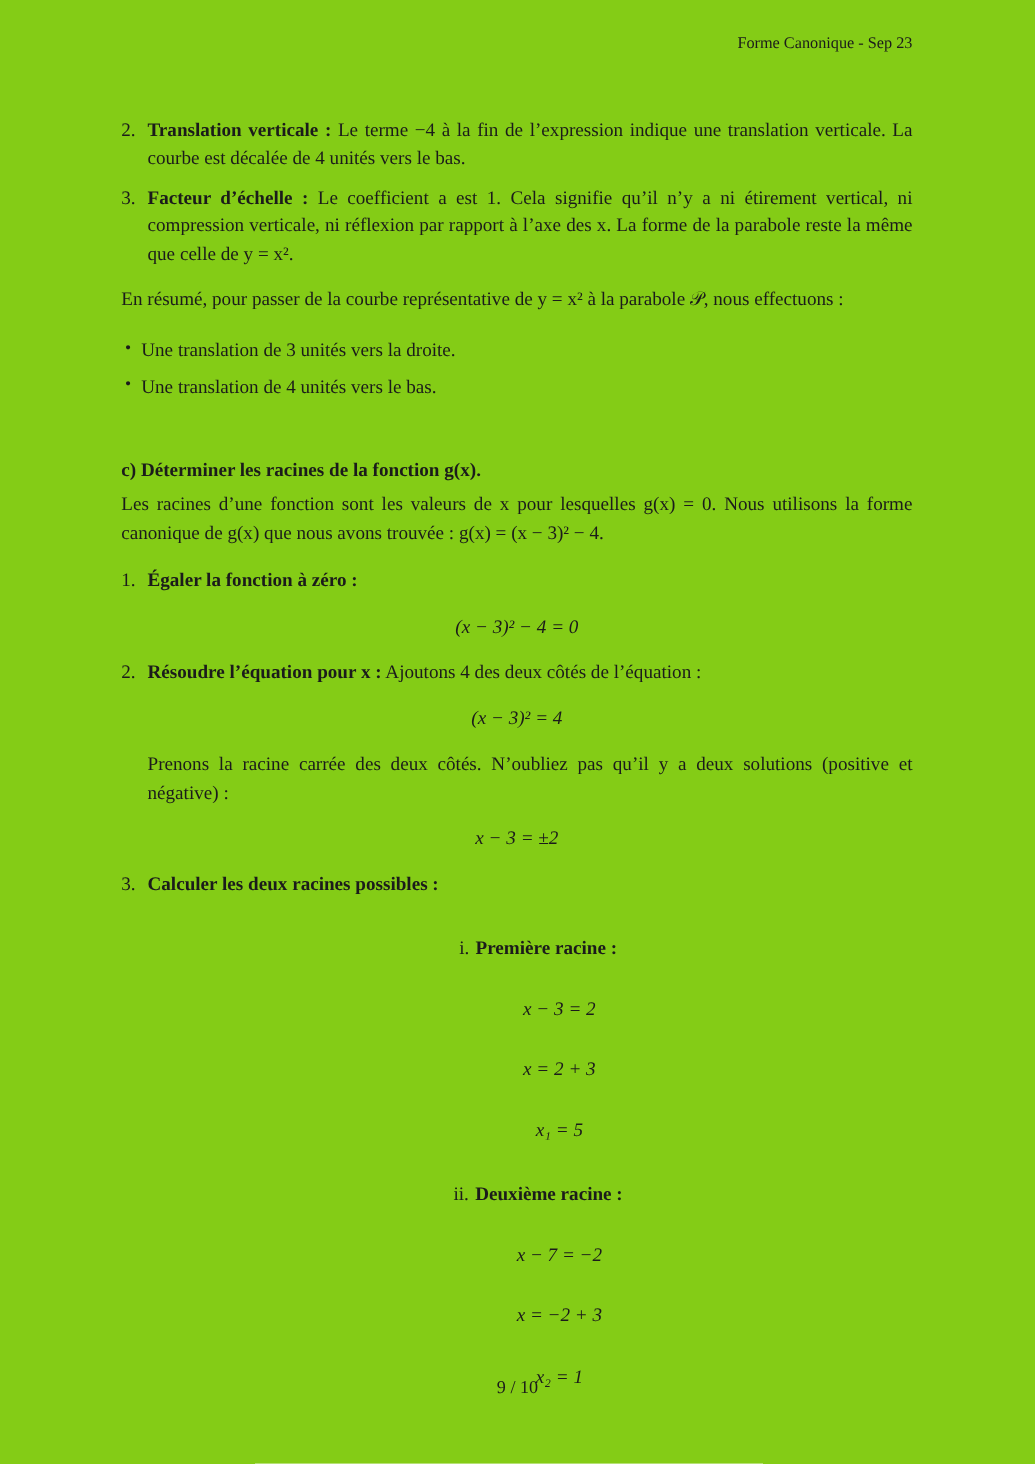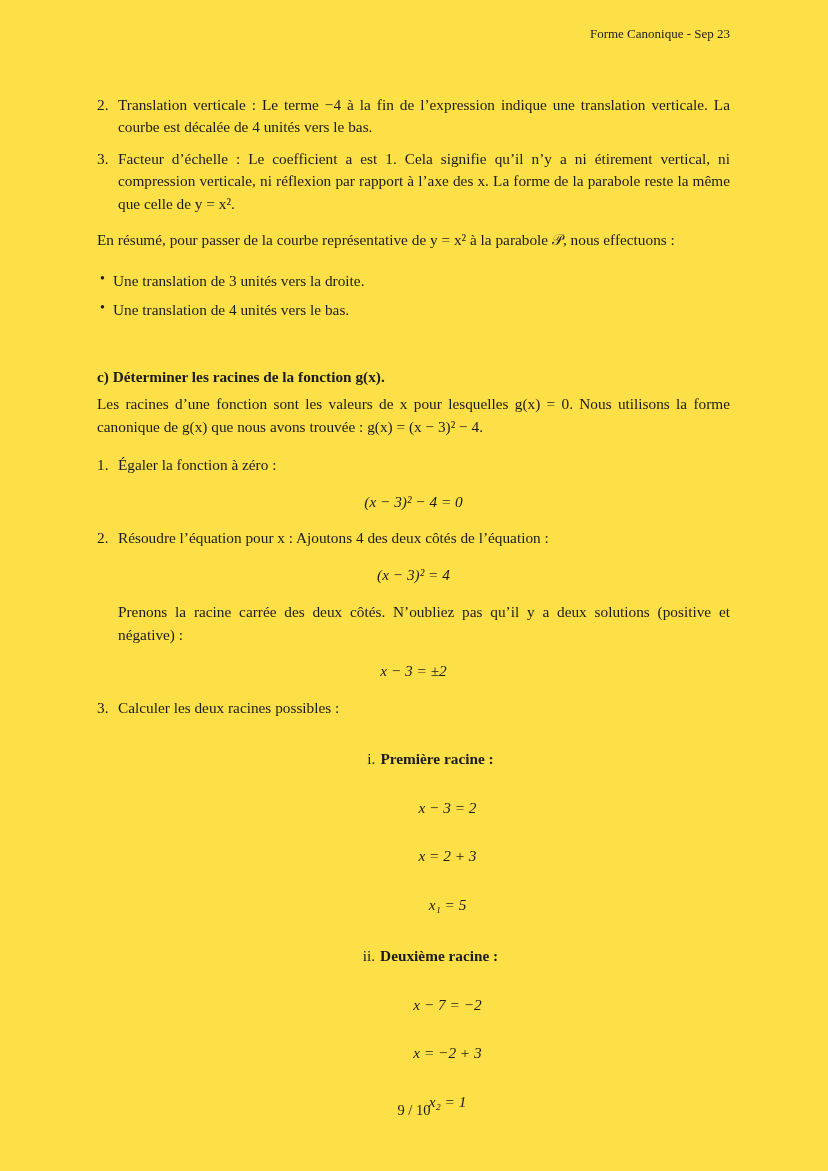--- a/index.html
+++ b/index.html
@@ -1,21 +1,21 @@
 <!DOCTYPE html>
 <html><head>
 <meta charset="utf-8">
 <style>
   * { box-sizing: border-box; }
   html, body { margin: 0; padding: 0; background: #ffffff; }
   .page {
     width: 828px;
     height: 1171px;
     margin: 0 auto;
-    background: #fde047;
+    background: #84cc16;
     position: relative;
     font-family: "Liberation Serif", "DejaVu Serif", serif;
     color: #1b1b1b;
     font-size: 15.3px;
     line-height: 1.47;
     overflow: hidden;
   }
   .doc-header {
     position: absolute;
     top: 24px;
@@ -23,21 +23,21 @@
     font-size: 13px;
     color: #1b1b1b;
   }
   .content {
     padding: 94px 98px 0 97px;
     text-align: justify;
   }
   .num-item { display: flex; margin-bottom: 9px; }
   .num-item .num { width: 21px; flex: none; }
   .num-item .li-body { flex: 1; text-align: justify; }
-  b.lead { font-weight: normal; }
+  b.lead { font-weight: bold; }
   .para { margin: 14px 0 18px 0; }
   .bullets { margin: 12px 0 0 3px; }
   .bullet-item { position: relative; padding-left: 13px; margin-bottom: 7px; text-align: left; }
   .bullet-item .dot {
     position: absolute; left: 0; top: -1px; font-size: 14px;
   }
   .section-c { margin-top: 44px; }
   .section-title { font-weight: bold; margin-bottom: 5px; text-align: left; margin-top: 12px; }
   .steps { margin-top: 16px; }
   .step { margin-top: 13px; }

